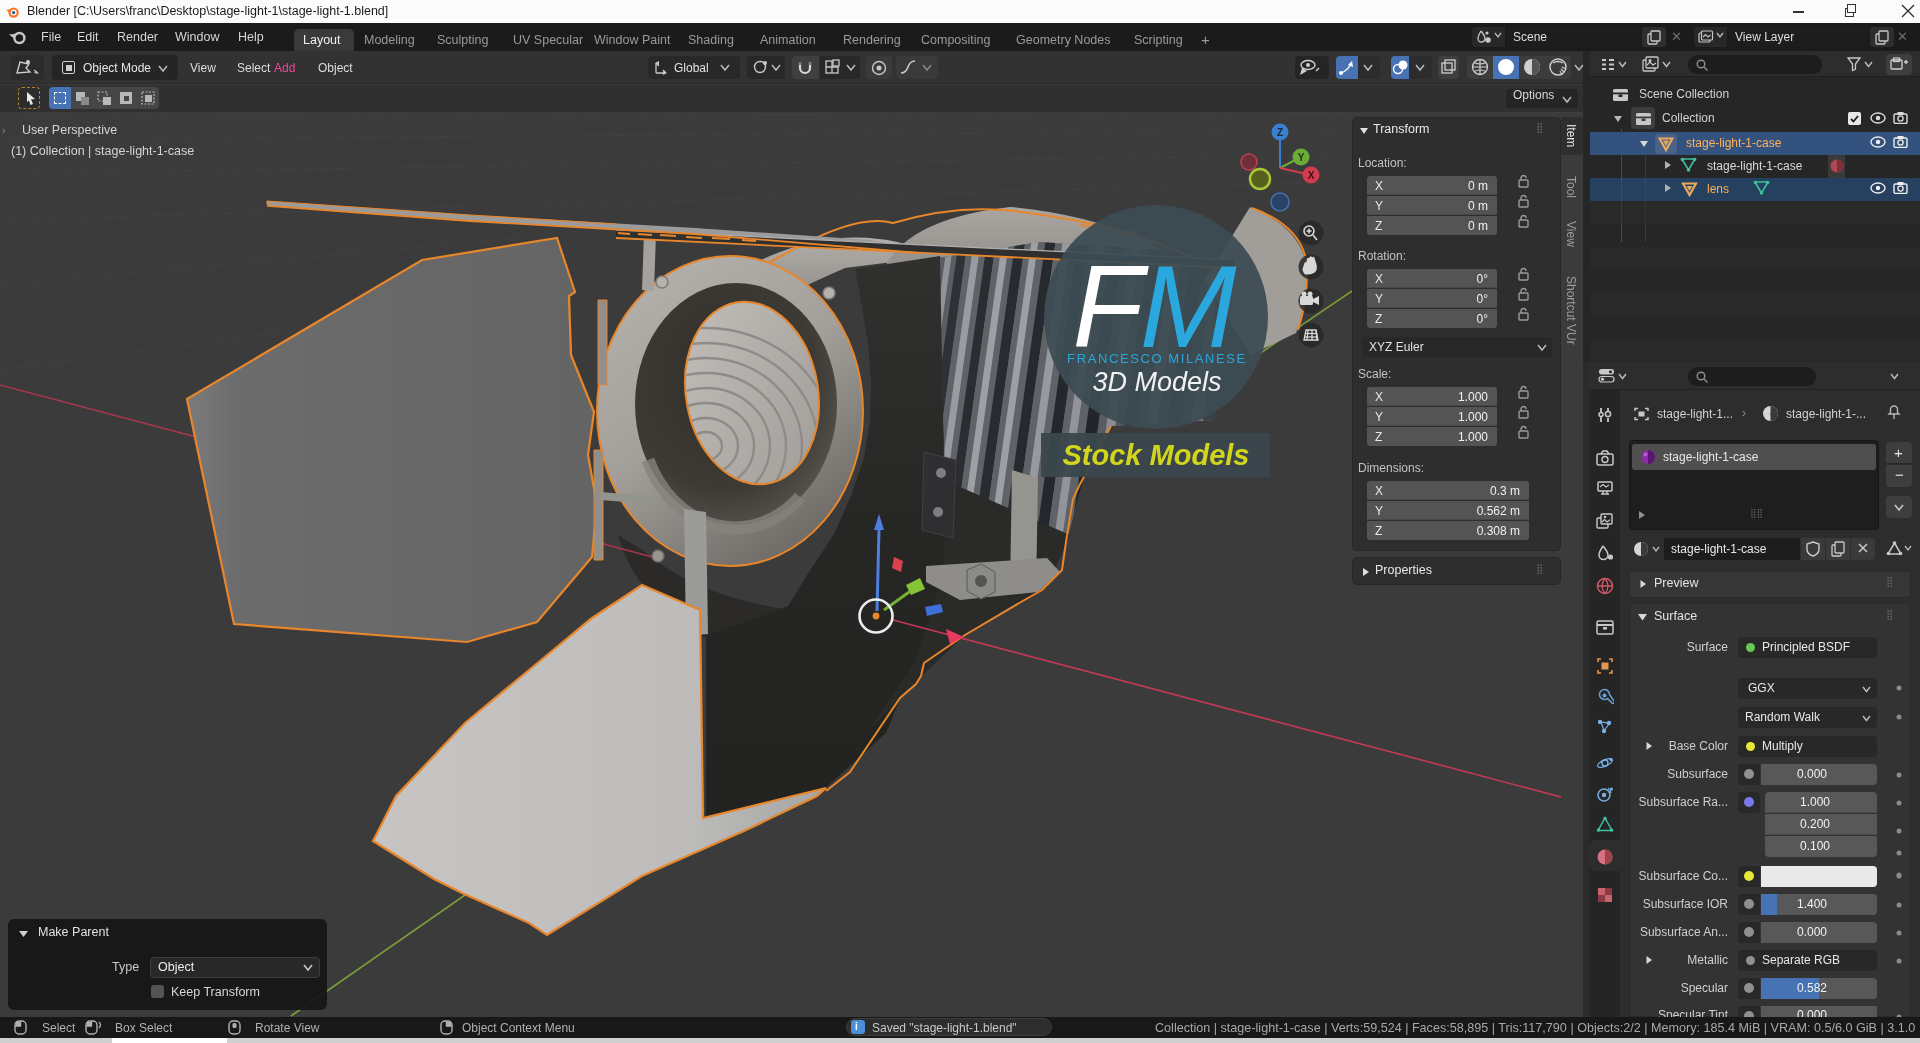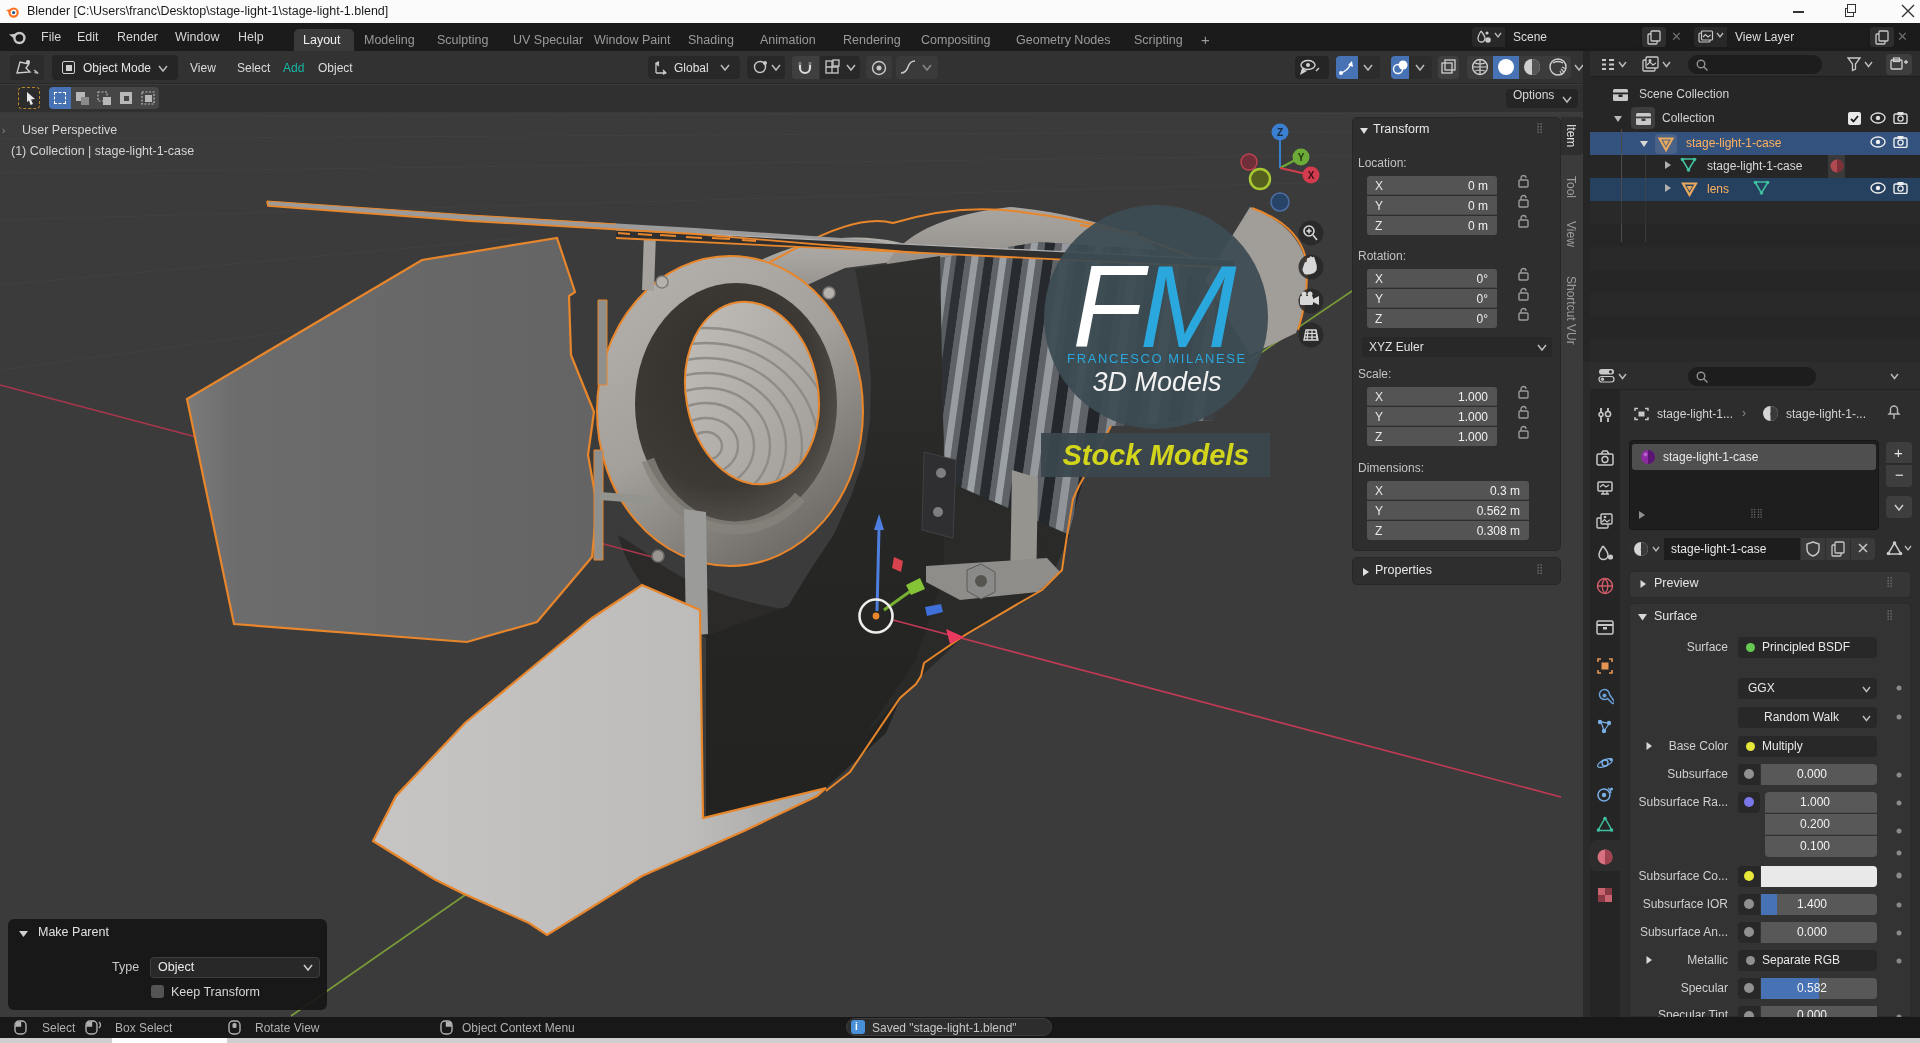--- a/index.html
+++ b/index.html
@@ -99,21 +99,21 @@
     </svg>
   <svg class="abs" style="left:15px;top:8px" width="26" height="18">
       <path d="M2 14 L5 3 L14 5 L11 9 L15 13 Z" fill="none" stroke="#d0d0d0" stroke-width="1.3"></path>
       <circle cx="13" cy="3" r="2" fill="#d0d0d0"></circle>
       <path d="M20 8 L24 12 M24 8 L20 12" stroke="#999" stroke-width="0"></path>
       <path d="M19 11 L23 14" stroke="#bbb" stroke-width="1.5"></path>
       <path d="M24 15 l-5 -1 l2 -2 Z" fill="#bbb"></path>
     </svg>
   <div class="txt" style="left:190px;top:10px;color:#dcdcdc">View</div>
   <div class="txt" style="left:237px;top:10px;color:#dcdcdc">Select</div>
-  <div class="txt" style="left:283px;top:10px;color:#14b8a6">Add</div>
+  <div class="txt" style="left:274px;top:10px;color:#ec4899">Add</div>
   <div class="txt" style="left:318px;top:10px;color:#dcdcdc">Object</div>
 
   <div class="abs" style="left:648px;top:5px;width:92px;height:23px;background:#282828;border-radius:4px"></div>
   <svg class="abs" style="left:654px;top:9px" width="15" height="15">
       <path d="M2 13 L2 3 M2 13 L12 13 M2 3 L5 6 M12 13 L9 10" stroke="#c8c8c8" stroke-width="1.3" fill="none"></path>
       <path d="M1 3 L5 1 L5 5 Z M13 13 L9 11 L9 15Z" fill="#c8c8c8"></path>
     </svg>
   <div class="txt" style="left:674px;top:10px;color:#e0e0e0">Global</div>
   <svg class="abs" style="left:720px;top:13px" width="10" height="8">
       <path d="M1 1 L5 6 L9 1" stroke="#bbb" stroke-width="1.5" fill="none"></path>
@@ -896,21 +896,21 @@
   <div class="txt" style="right:192px;top:278px;color:#cfcfcf">Surface</div>
   <div class="abs" style="left:148px;top:275px;width:139px;height:21px;background:#282828;border-radius:4px"></div>
   <div class="abs" style="left:156px;top:281px;width:9px;height:9px;background:#65c952;border-radius:50%"></div>
   <div class="txt" style="left:172px;top:278px;color:#e8e8e8">Principled BSDF</div>
   <div class="abs" style="left:148px;top:316px;width:139px;height:21px;background:#282828;border-radius:4px"></div>
   <div class="txt" style="left:158px;top:319px;color:#e8e8e8">GGX</div>
   <svg class="abs" style="left:272px;top:324px" width="9" height="7">
       <path d="M1 1 L4.5 5.5 L8 1" stroke="#bbb" stroke-width="1.4" fill="none"></path>
     </svg>
   <div class="abs" style="left:148px;top:345px;width:139px;height:21px;background:#282828;border-radius:4px"></div>
-  <div class="txt" style="left:174px;top:348px;color:#e8e8e8">Random Walk</div>
+  <div class="txt" style="left:155px;top:348px;color:#e8e8e8">Random Walk</div>
   <svg class="abs" style="left:272px;top:353px" width="9" height="7">
       <path d="M1 1 L4.5 5.5 L8 1" stroke="#bbb" stroke-width="1.4" fill="none"></path>
     </svg>
   <svg class="abs" style="left:55px;top:379px" width="8" height="10">
       <path d="M1.5 1 L7 5 L1.5 9 Z" fill="#d8d8d8"></path>
     </svg>
   <div class="txt" style="right:192px;top:377px;color:#cfcfcf">Base Color</div>
   <div class="abs" style="left:148px;top:374px;width:139px;height:21px;background:#282828;border-radius:4px"></div>
   <div class="abs" style="left:156px;top:380px;width:9px;height:9px;background:#e7e73a;border-radius:50%"></div>
   <div class="txt" style="left:172px;top:377px;color:#e8e8e8">Multiply</div>
@@ -1081,15 +1081,16 @@
       <rect x="7" y="2" width="4.5" height="4" fill="#b0b0b0"></rect>
     </svg>
   <div class="txt" style="left:42px;top:4px;color:#b0b0b0">Select</div>
   <div class="txt" style="left:115px;top:4px;color:#b0b0b0">Box Select</div>
   <div class="txt" style="left:255px;top:4px;color:#b0b0b0">Rotate View</div>
   <div class="txt" style="left:462px;top:4px;color:#b0b0b0">Object Context Menu</div>
   <div class="abs" style="left:846px;top:1px;width:206px;height:18px;background:#2d2d2d;border:1px solid #3d3d3d;border-radius:9px"></div>
   <div class="abs" style="left:851px;top:3px;width:14px;height:14px;background:#4a90d9;border-radius:3px"></div>
   <div class="txt" style="left:855px;top:4px;color:#fff;font-size:10px;font-weight:bold">i</div>
   <div class="txt" style="left:872px;top:4px;color:#c8c8c8">Saved "stage-light-1.blend"</div>
+  <div class="txt" style="left:1155px;top:4px;color:#a8a8a8;font-size:12.6px">Collection | stage-light-1-case | Verts:59,524 | Faces:58,895 | Tris:117,790 | Objects:2/2 | Memory: 185.4 MiB | VRAM: 0.5/6.0 GiB | 3.1.0</div>
 </div>
 <div class="abs" style="left:0;top:1038px;width:1920px;height:5px;background:#cfcfcf"></div>
 <div class="abs" style="left:112px;top:1038px;width:115px;height:5px;background:#ffffff"></div>
 
 </body></html>

